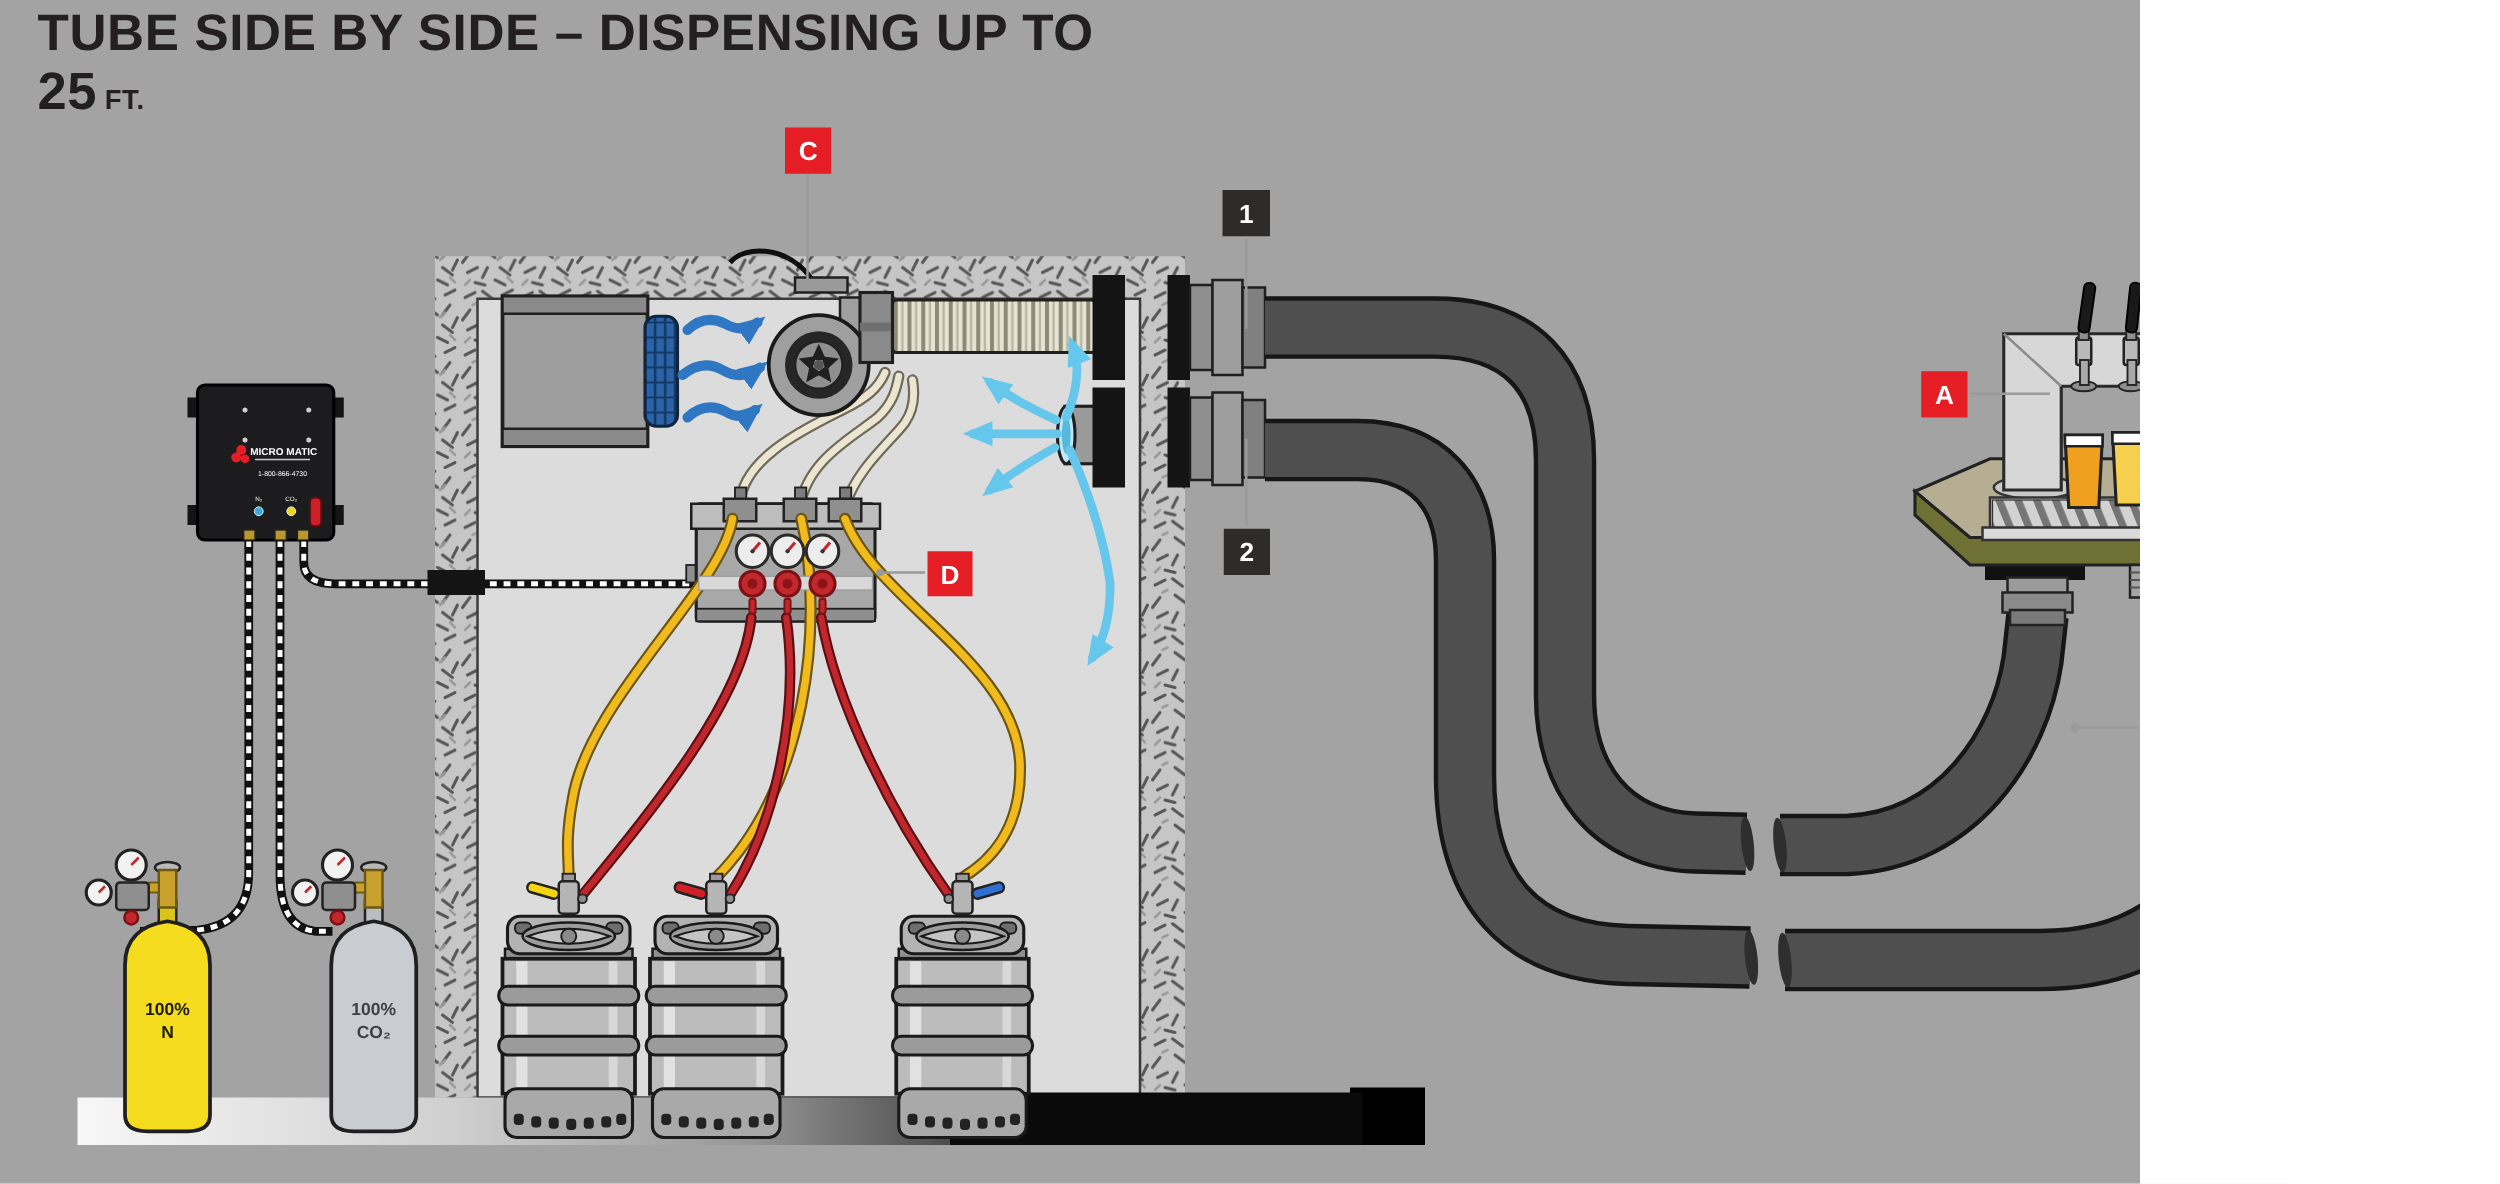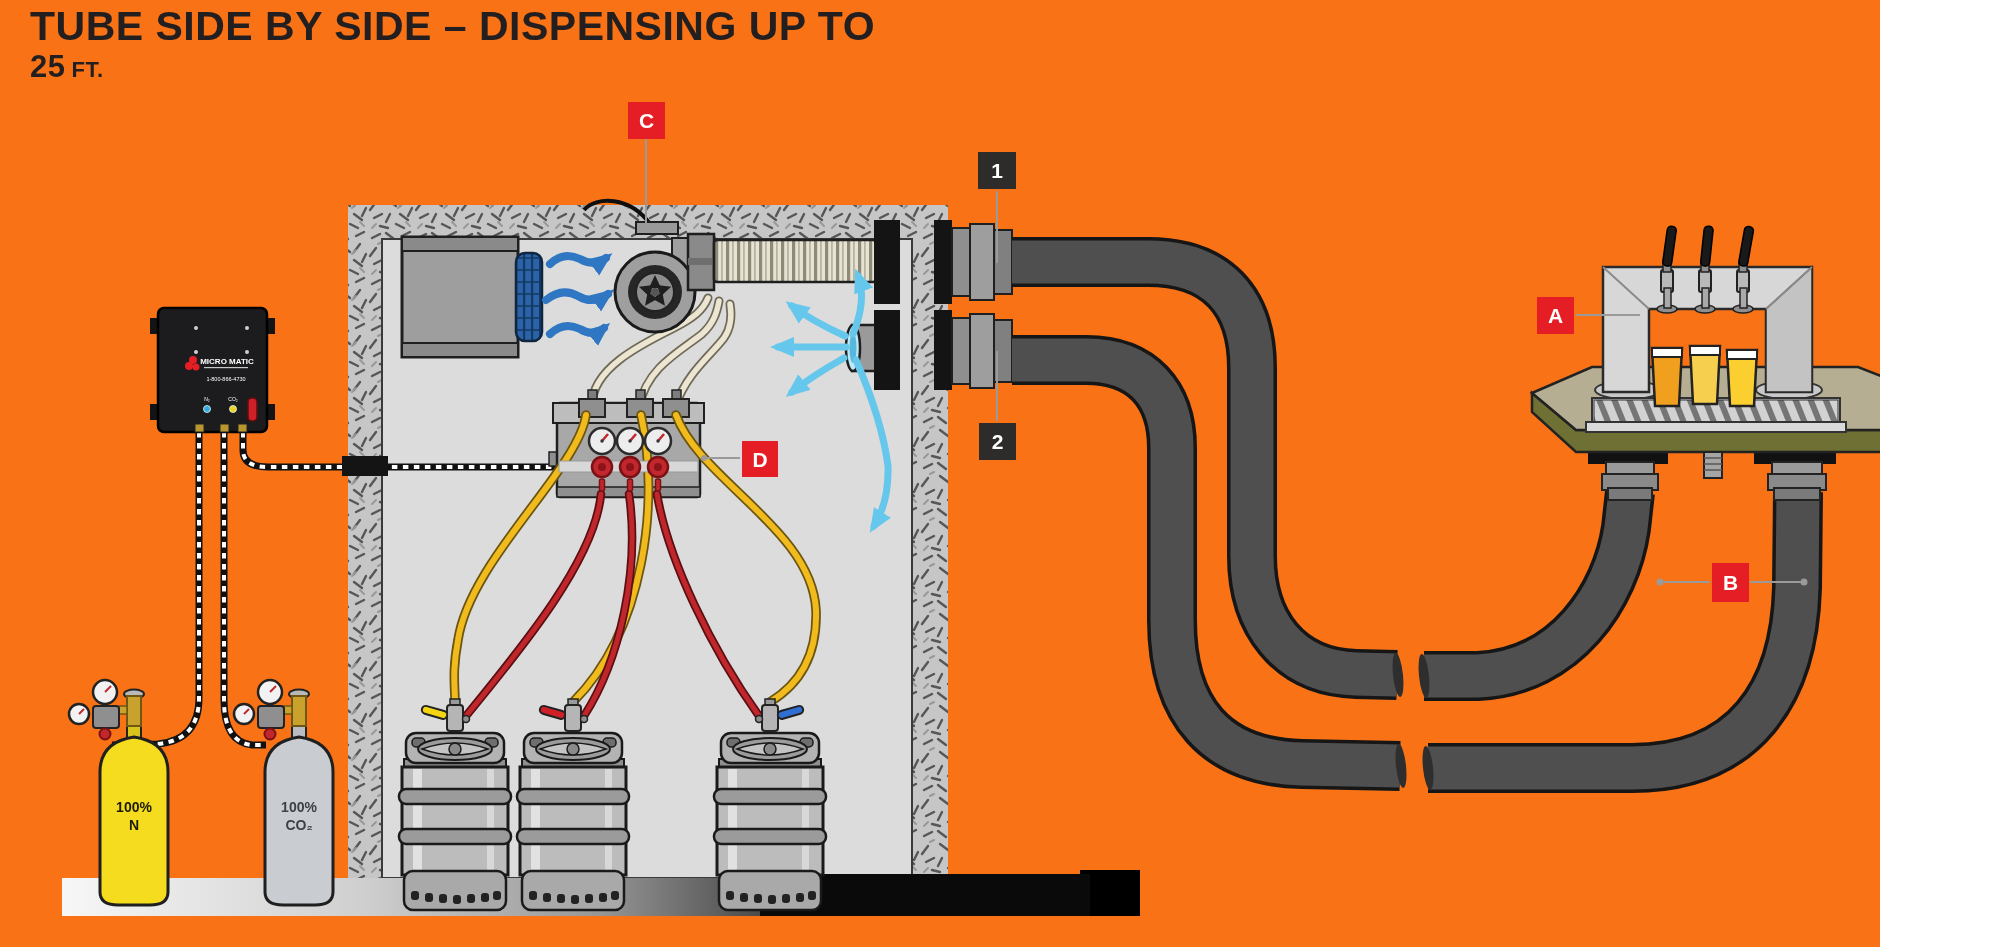--- a/index.html
+++ b/index.html
@@ -1,22 +1,22 @@
 <!DOCTYPE html>
 <html><head>
 <meta charset="utf-8">
 <style>
   html,body{margin:0;padding:0;background:#fff;}
-  .stage{position:relative;width:1880px;height:947px;background:#f97316;overflow:hidden;
+  .stage{position:relative;width:1712px;height:947px;background:#a3a3a3;overflow:hidden;
          font-family:"Liberation Sans",sans-serif;}
   .stage svg{position:absolute;left:0;top:0;}
   .title{position:absolute;left:30px;top:4px;z-index:5;color:#231f20;font-weight:700;line-height:1.08;}
   .title .l1{font-size:41px;letter-spacing:.5px;display:block;}
   .title .l2{display:block;margin-top:2px;}
-  .title .l2 .num{font-size:31px;letter-spacing:.5px;}
+  .title .l2 .num{font-size:42px;letter-spacing:.5px;}
   .title .l2 .unit{font-size:22px;letter-spacing:.5px;margin-left:6px;}
 </style>
 </head>
 <body>
 
 <div class="stage">
 
   <div class="title">
     <span class="l1">TUBE SIDE BY SIDE – DISPENSING UP TO</span>
     <span class="l2"><span class="num">25</span><span class="unit">FT.</span></span>

